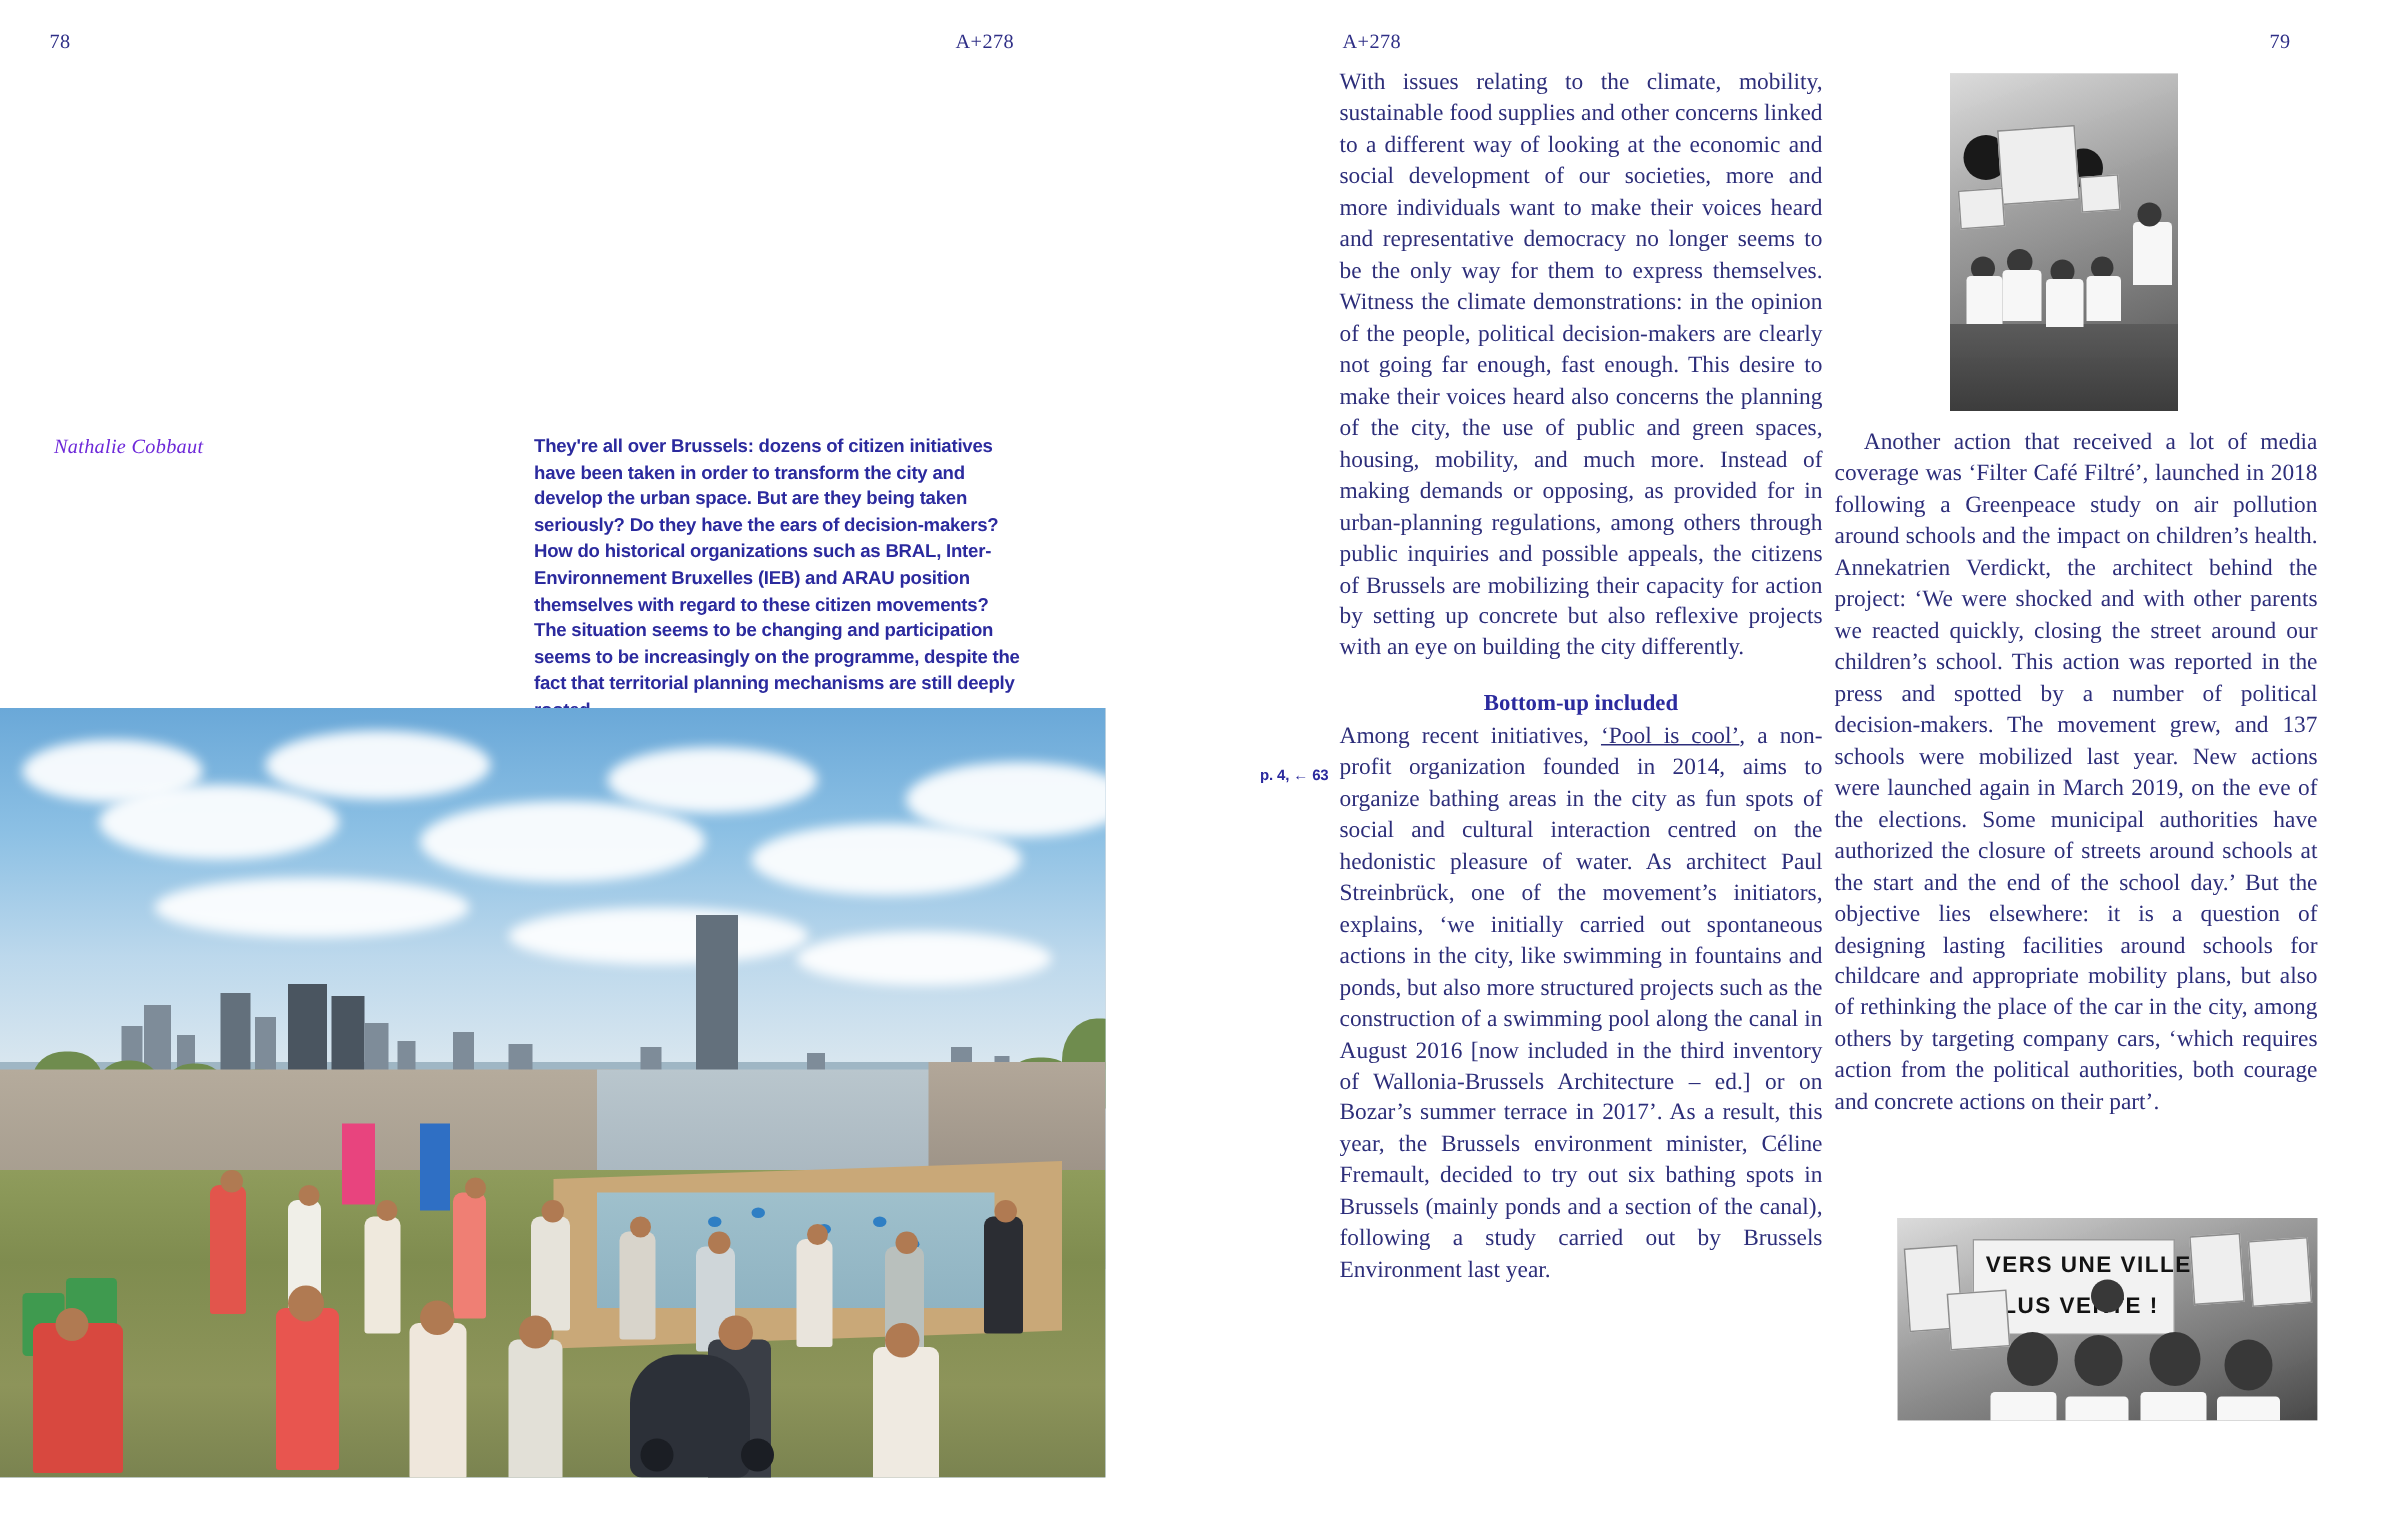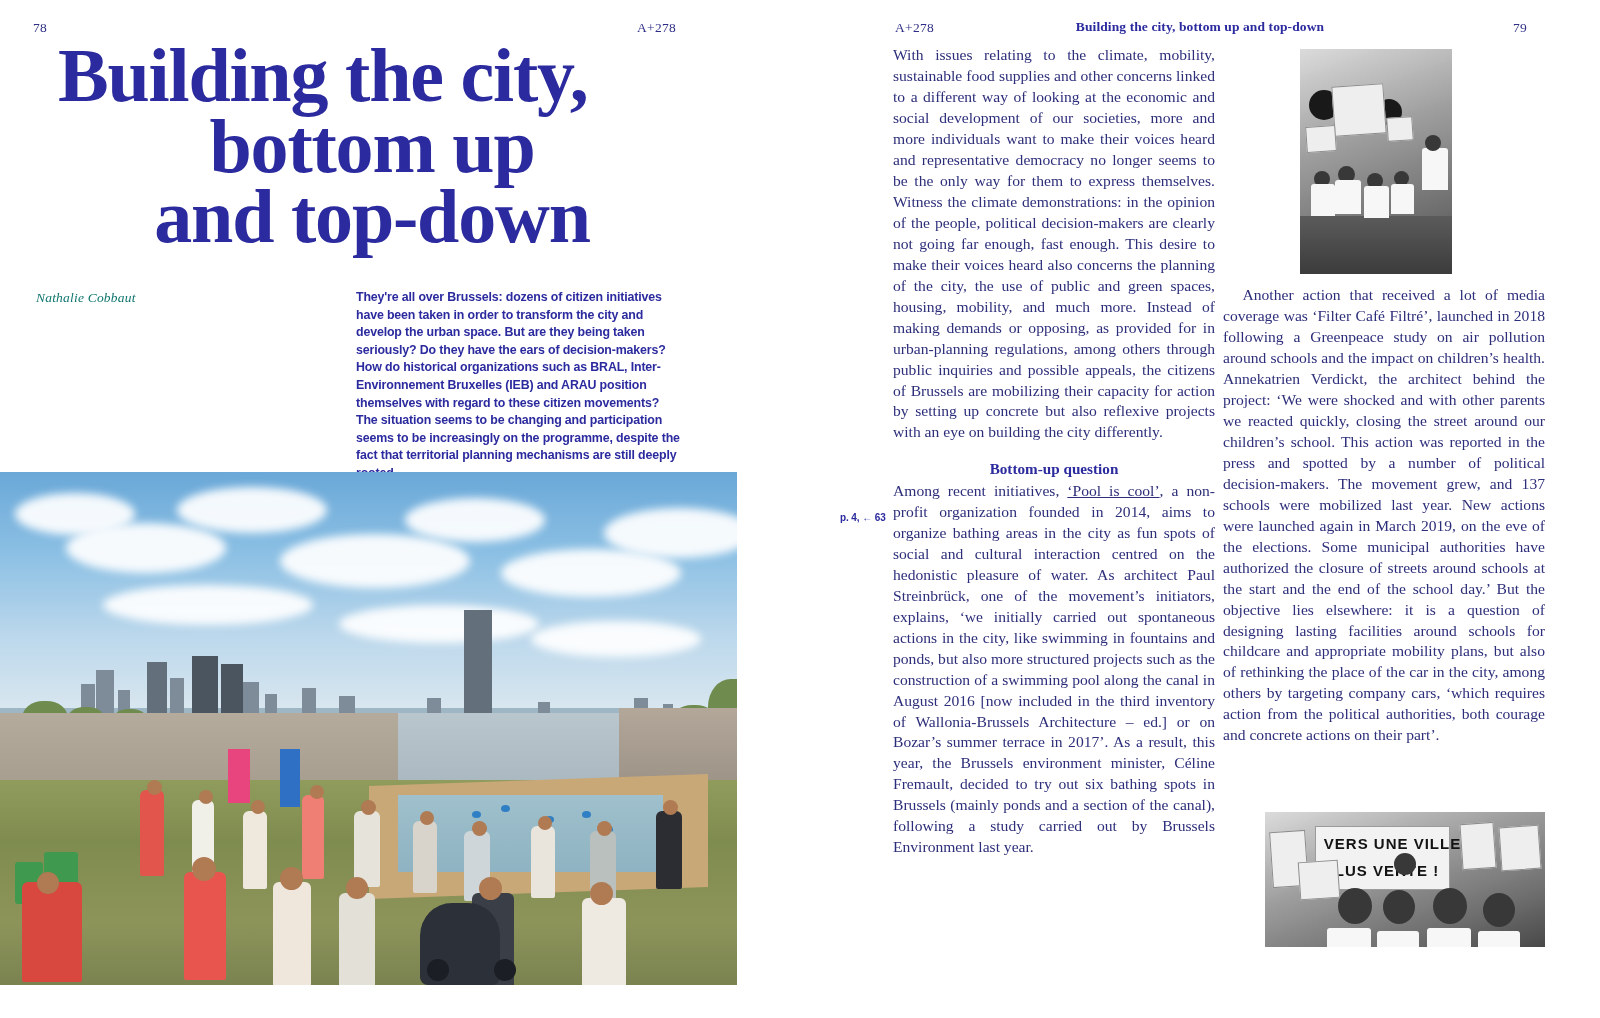--- a/index.html
+++ b/index.html
@@ -74,21 +74,21 @@
   #headline .hl-3 { text-align: center; }
 
   
   #author {
     position: absolute;
     left: 36px;
     top: 290px;
     font-family: "Liberation Serif", serif;
     font-style: italic;
     font-size: 13.5px;
-    color: #0f766e;
+    color: #6d28d9;
     letter-spacing: .2px;
   }
 
   
   #standfirst {
     position: absolute;
     left: 356px;
     top: 289px;
     width: 325px;
     font-family: "Liberation Sans", sans-serif;
@@ -271,25 +271,20 @@
 </head>
 <body>
 
 <div id="spread">
 
   <div class="page" id="page-left">
 
     <div class="folio" id="folio-left-num">78</div>
     <div class="folio" id="folio-left-issue">A+278</div>
 
-    <h1 id="headline">
-      <span class="hl-line hl-1">Building the city,</span>
-      <span class="hl-line hl-2">bottom up</span>
-      <span class="hl-line hl-3">and top-down</span>
-    </h1>
 
     <div id="author">Nathalie Cobbaut</div>
 
     <div id="standfirst">They're all over Brussels: dozens of citizen initiatives have been taken in order to transform the city and develop the urban space. But are they being taken seriously? Do they have the ears of decision-makers? How do historical organizations such as BRAL, Inter-Environnement Bruxelles (IEB) and ARAU position themselves with regard to these citizen movements? The situation seems to be changing and participation seems to be increasingly on the programme, despite the fact that territorial planning mechanisms are still deeply rooted.</div>
 
     <figure id="main-photo">
       <div class="ph-sky"></div>
 
       <div class="cloud" style="left:2%;  top:4%;  width:120px; height:42px;"></div>
       <div class="cloud" style="left:9%;  top:10%; width:160px; height:50px;"></div>
@@ -388,26 +383,25 @@
       <div class="pram" style="left:57%; top:84%; width:80px; height:82px;"></div>
       <div class="wheel" style="left:58%; top:95%;"></div>
       <div class="wheel" style="left:67%; top:95%;"></div>
 
     </figure>
   </div>
 
   <div class="page" id="page-right">
 
     <div class="folio" id="folio-right-issue">A+278</div>
-    <div id="running-head">Building the city, bottom up and top-down</div>
     <div class="folio" id="folio-right-num">79</div>
 
     <div class="bodycol" id="col-a">
       <p>With issues relating to the climate, mobility, sustainable food supplies and other concerns linked to a different way of looking at the economic and social development of our societies, more and more individuals want to make their voices heard and representative democracy no longer seems to be the only way for them to express themselves. Witness the climate demonstrations: in the opinion of the people, political decision-makers are clearly not going far enough, fast enough. This desire to make their voices heard also concerns the planning of the city, the use of public and green spaces, housing, mobility, and much more. Instead of making demands or opposing, as provided for in urban-planning regulations, among others through public inquiries and possible appeals, the citizens of Brussels are mobilizing their capacity for action by setting up concrete but also reflexive projects with an eye on building the city differently.</p>
-      <h2 class="subhead">Bottom-up question</h2>
+      <h2 class="subhead">Bottom-up included</h2>
       <p style="text-indent:0;"><span>Among recent initiatives, </span><span class="ulink">‘Pool is cool’</span><span>, a non-profit organization founded in 2014, aims to organize bathing areas in the city as fun spots of social and cultural interaction centred on the hedonistic pleasure of water. As architect Paul Streinbrück, one of the movement’s initiators, explains, ‘we initially carried out spontaneous actions in the city, like swimming in fountains and ponds, but also more structured projects such as the construction of a swimming pool along the canal in August 2016 [now included in the third inventory of Wallonia-Brussels Architecture – ed.] or on Bozar’s summer terrace in 2017’. As a result, this year, the Brussels environment minister, Céline Fremault, decided to try out six bathing spots in Brussels (mainly ponds and a section of the canal), following a study carried out by Brussels Environment last year.</span></p>
     </div>
 
     <div id="margin-note">p. 4, ← 63</div>
 
     <div class="bodycol" id="col-b">
       <p style="text-indent:1.25em;">Another action that received a lot of media coverage was ‘Filter Café Filtré’, launched in 2018 following a Greenpeace study on air pollution around schools and the impact on children’s health. Annekatrien Verdickt, the architect behind the project: ‘We were shocked and with other parents we reacted quickly, closing the street around our children’s school. This action was reported in the press and spotted by a number of political decision-makers. The movement grew, and 137 schools were mobilized last year. New actions were launched again in March 2019, on the eve of the elections. Some municipal authorities have authorized the closure of streets around schools at the start and the end of the school day.’ But the objective lies elsewhere: it is a question of designing lasting facilities around schools for childcare and appropriate mobility plans, but also of rethinking the place of the car in the city, among others by targeting company cars, ‘which requires action from the political authorities, both courage and concrete actions on their part’.</p>
     </div>
 
     <figure class="bwphoto" id="photo-top">

